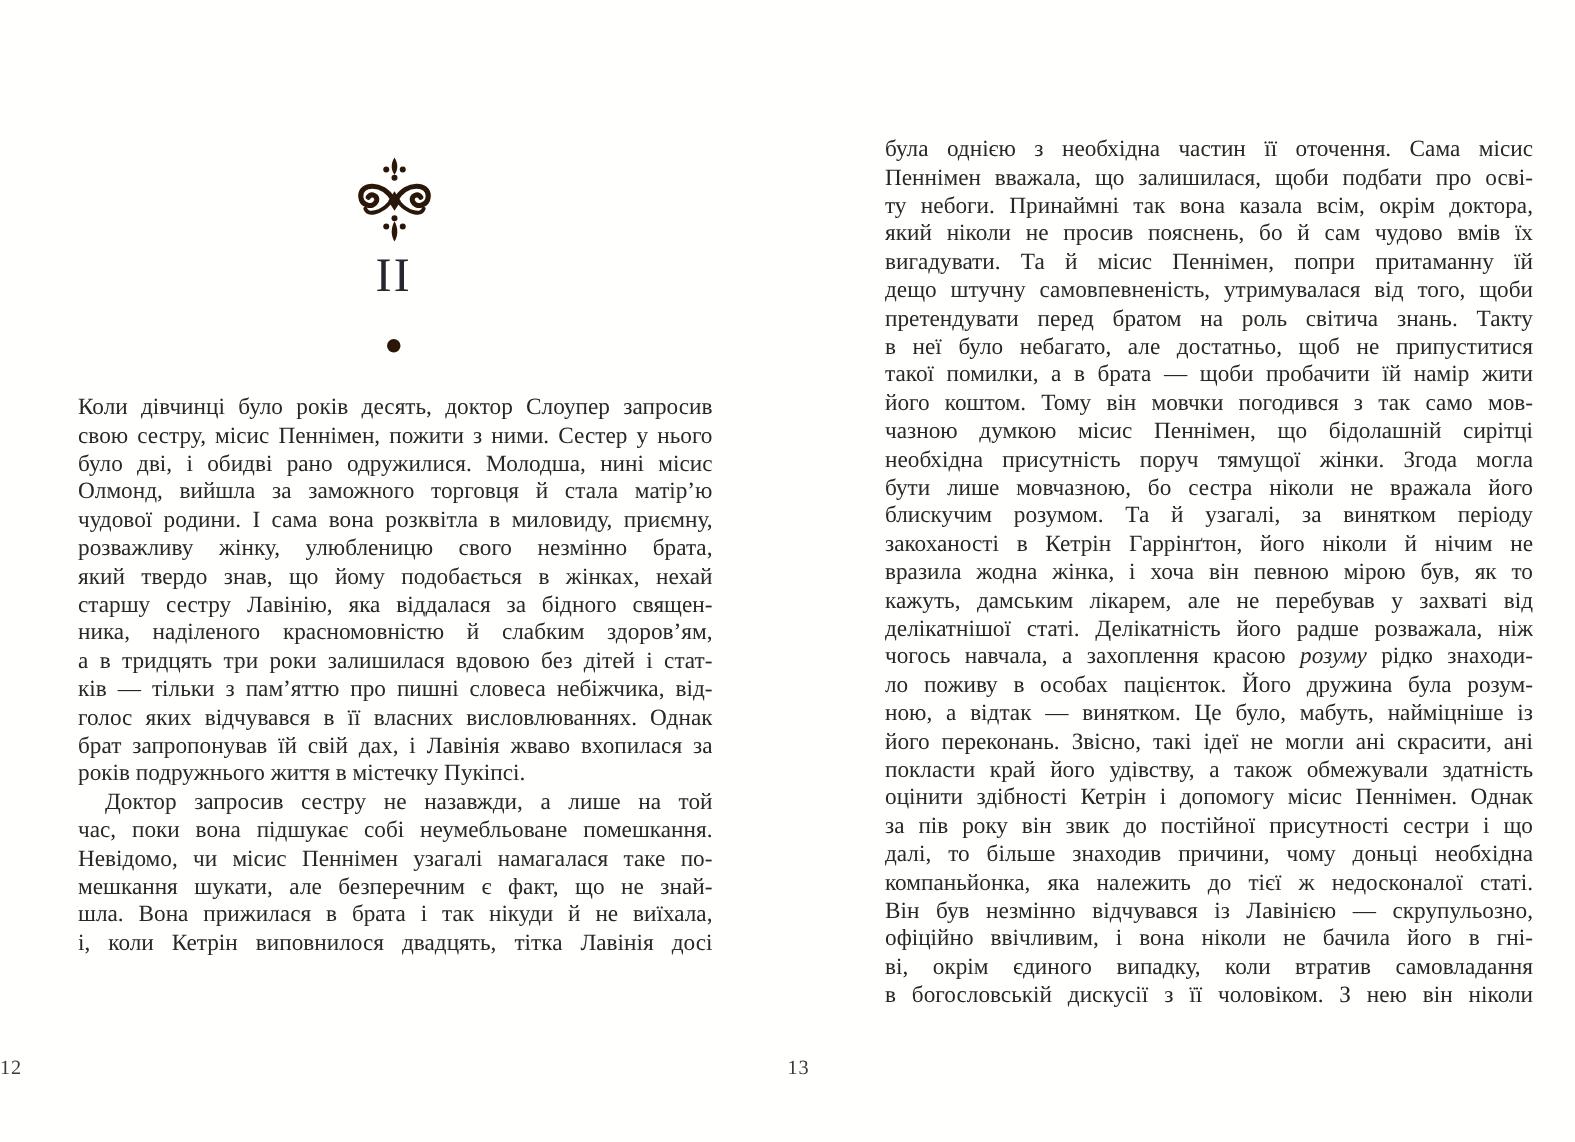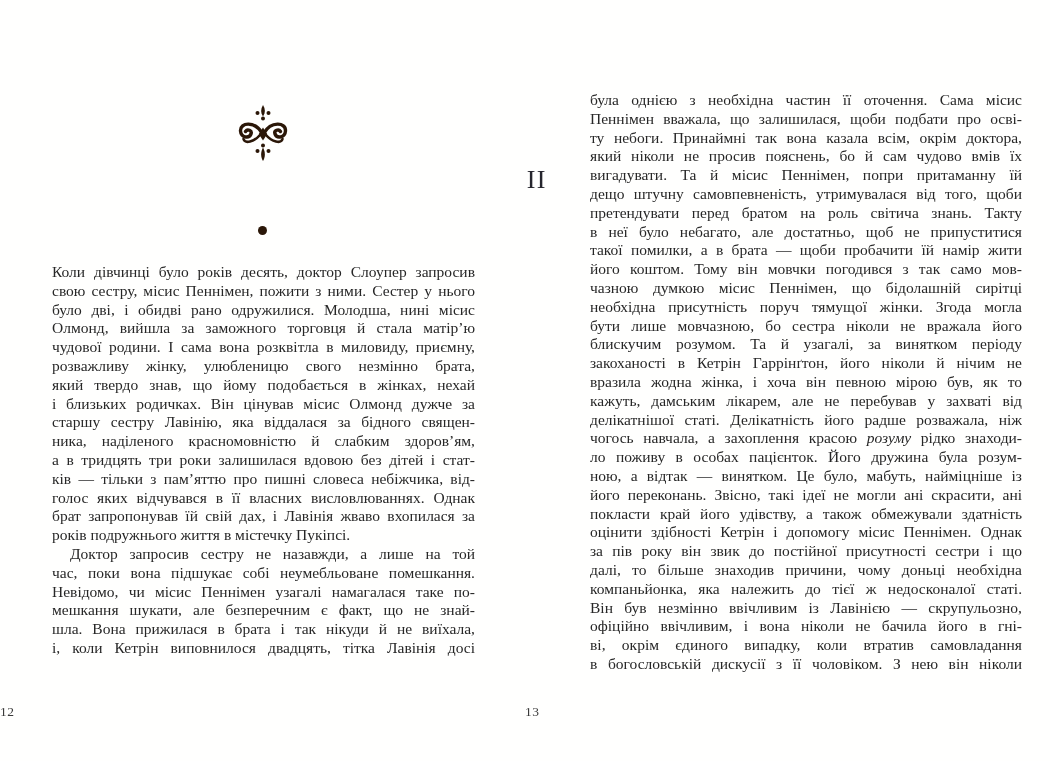--- a/index.html
+++ b/index.html
@@ -7,22 +7,22 @@
     position:relative;width:1050px;height:761px;background:#fffffe;
     color:#272727;font-family:"Liberation Serif","DejaVu Serif",serif;
     overflow:hidden;
   }
   .page{position:absolute;top:0;height:100%;width:525px;}
   .page.left{left:0;}
   .page.right{left:525px;}
 
   .ornament{position:absolute;top:104px;left:0;width:100%;text-align:center;line-height:0;}
   .chapter{
-    position:absolute;top:165px;left:0;width:100%;text-align:right;
-    font-size:26px;letter-spacing:1.5px;color:#26262e;margin-left:22px;
+    position:absolute;top:165px;left:0;width:100%;text-align:center;
+    font-size:32px;letter-spacing:1.5px;color:#26262e;
   }
   .divider-dot{
     position:absolute;top:226px;left:50%;margin-left:-4.5px;
     width:9px;height:9px;border-radius:50%;background:#2b1708;
   }
 
   .textcol{position:absolute;font-size:15.5px;line-height:18.8px;color:#272727;}
   .left  .textcol{left:52px;top:263px;width:423px;}
   .right .textcol{left:65px;top:91px;width:432px;}
 
@@ -73,21 +73,20 @@
     <div class="divider-dot"></div>
 
     <div class="textcol" id="left-text">
         <div class="line"><span>Коли дівчинці було років десять, доктор Слоупер запросив</span></div>
         <div class="line"><span>свою сестру, місис Пеннімен, пожити з ними. Сестер у нього</span></div>
         <div class="line"><span>було дві, і обидві рано одружилися. Молодша, нині місис</span></div>
         <div class="line"><span>Олмонд, вийшла за заможного торговця й стала матір’ю</span></div>
         <div class="line"><span>чудової родини. І сама вона розквітла в миловиду, приємну,</span></div>
         <div class="line"><span>розважливу жінку, улюбленицю свого незмінно брата,</span></div>
         <div class="line"><span>який твердо знав, що йому подобається в жінках, нехай</span></div>
-        <div class="line"><span>і близьких родичках. Він цінував місис Олмонд дужче за</span></div>
         <div class="line"><span>старшу сестру Лавінію, яка віддалася за бідного священ-</span></div>
         <div class="line"><span>ника, наділеного красномовністю й слабким здоров’ям,</span></div>
         <div class="line"><span>а в тридцять три роки залишилася вдовою без дітей і стат-</span></div>
         <div class="line"><span>ків — тільки з пам’яттю про пишні словеса небіжчика, від-</span></div>
         <div class="line"><span>голос яких відчувався в її власних висловлюваннях. Однак</span></div>
         <div class="line"><span>брат запропонував їй свій дах, і Лавінія жваво вхопилася за</span></div>
         <div class="line para-end"><span>років подружнього життя в містечку Пукіпсі.</span></div>
         <div class="line indent"><span>Доктор запросив сестру не назавжди, а лише на той</span></div>
         <div class="line"><span>час, поки вона підшукає собі неумебльоване помешкання.</span></div>
         <div class="line"><span>Невідомо, чи місис Пеннімен узагалі намагалася таке по-</span></div>
@@ -122,21 +121,21 @@
         <div class="line"><span>делікатнішої статі. Делікатність його радше розважала, ніж</span></div>
         <div class="line"><span>чогось навчала, а захоплення красою </span><i>розуму</i><span> рідко знаходи-</span></div>
         <div class="line"><span>ло поживу в особах пацієнток. Його дружина була розум-</span></div>
         <div class="line"><span>ною, а відтак — винятком. Це було, мабуть, найміцніше із</span></div>
         <div class="line"><span>його переконань. Звісно, такі ідеї не могли ані скрасити, ані</span></div>
         <div class="line"><span>покласти край його удівству, а також обмежували здатність</span></div>
         <div class="line"><span>оцінити здібності Кетрін і допомогу місис Пеннімен. Однак</span></div>
         <div class="line"><span>за пів року він звик до постійної присутності сестри і що</span></div>
         <div class="line"><span>далі, то більше знаходив причини, чому доньці необхідна</span></div>
         <div class="line"><span>компаньйонка, яка належить до тієї ж недосконалої статі.</span></div>
-        <div class="line"><span>Він був незмінно ввічливим із Лавінією — скрупульозно,</span></div>
+        <div class="line"><span>Він був незмінно відчувався із Лавінією — скрупульозно,</span></div>
         <div class="line"><span>офіційно ввічливим, і вона ніколи не бачила його в гні-</span></div>
         <div class="line"><span>ві, окрім єдиного випадку, коли втратив самовладання</span></div>
         <div class="line"><span>в богословській дискусії з її чоловіком. З нею він ніколи</span></div>
       </div>
 
     <div class="pageno">13</div>
   </div>
 
 </div>
 

